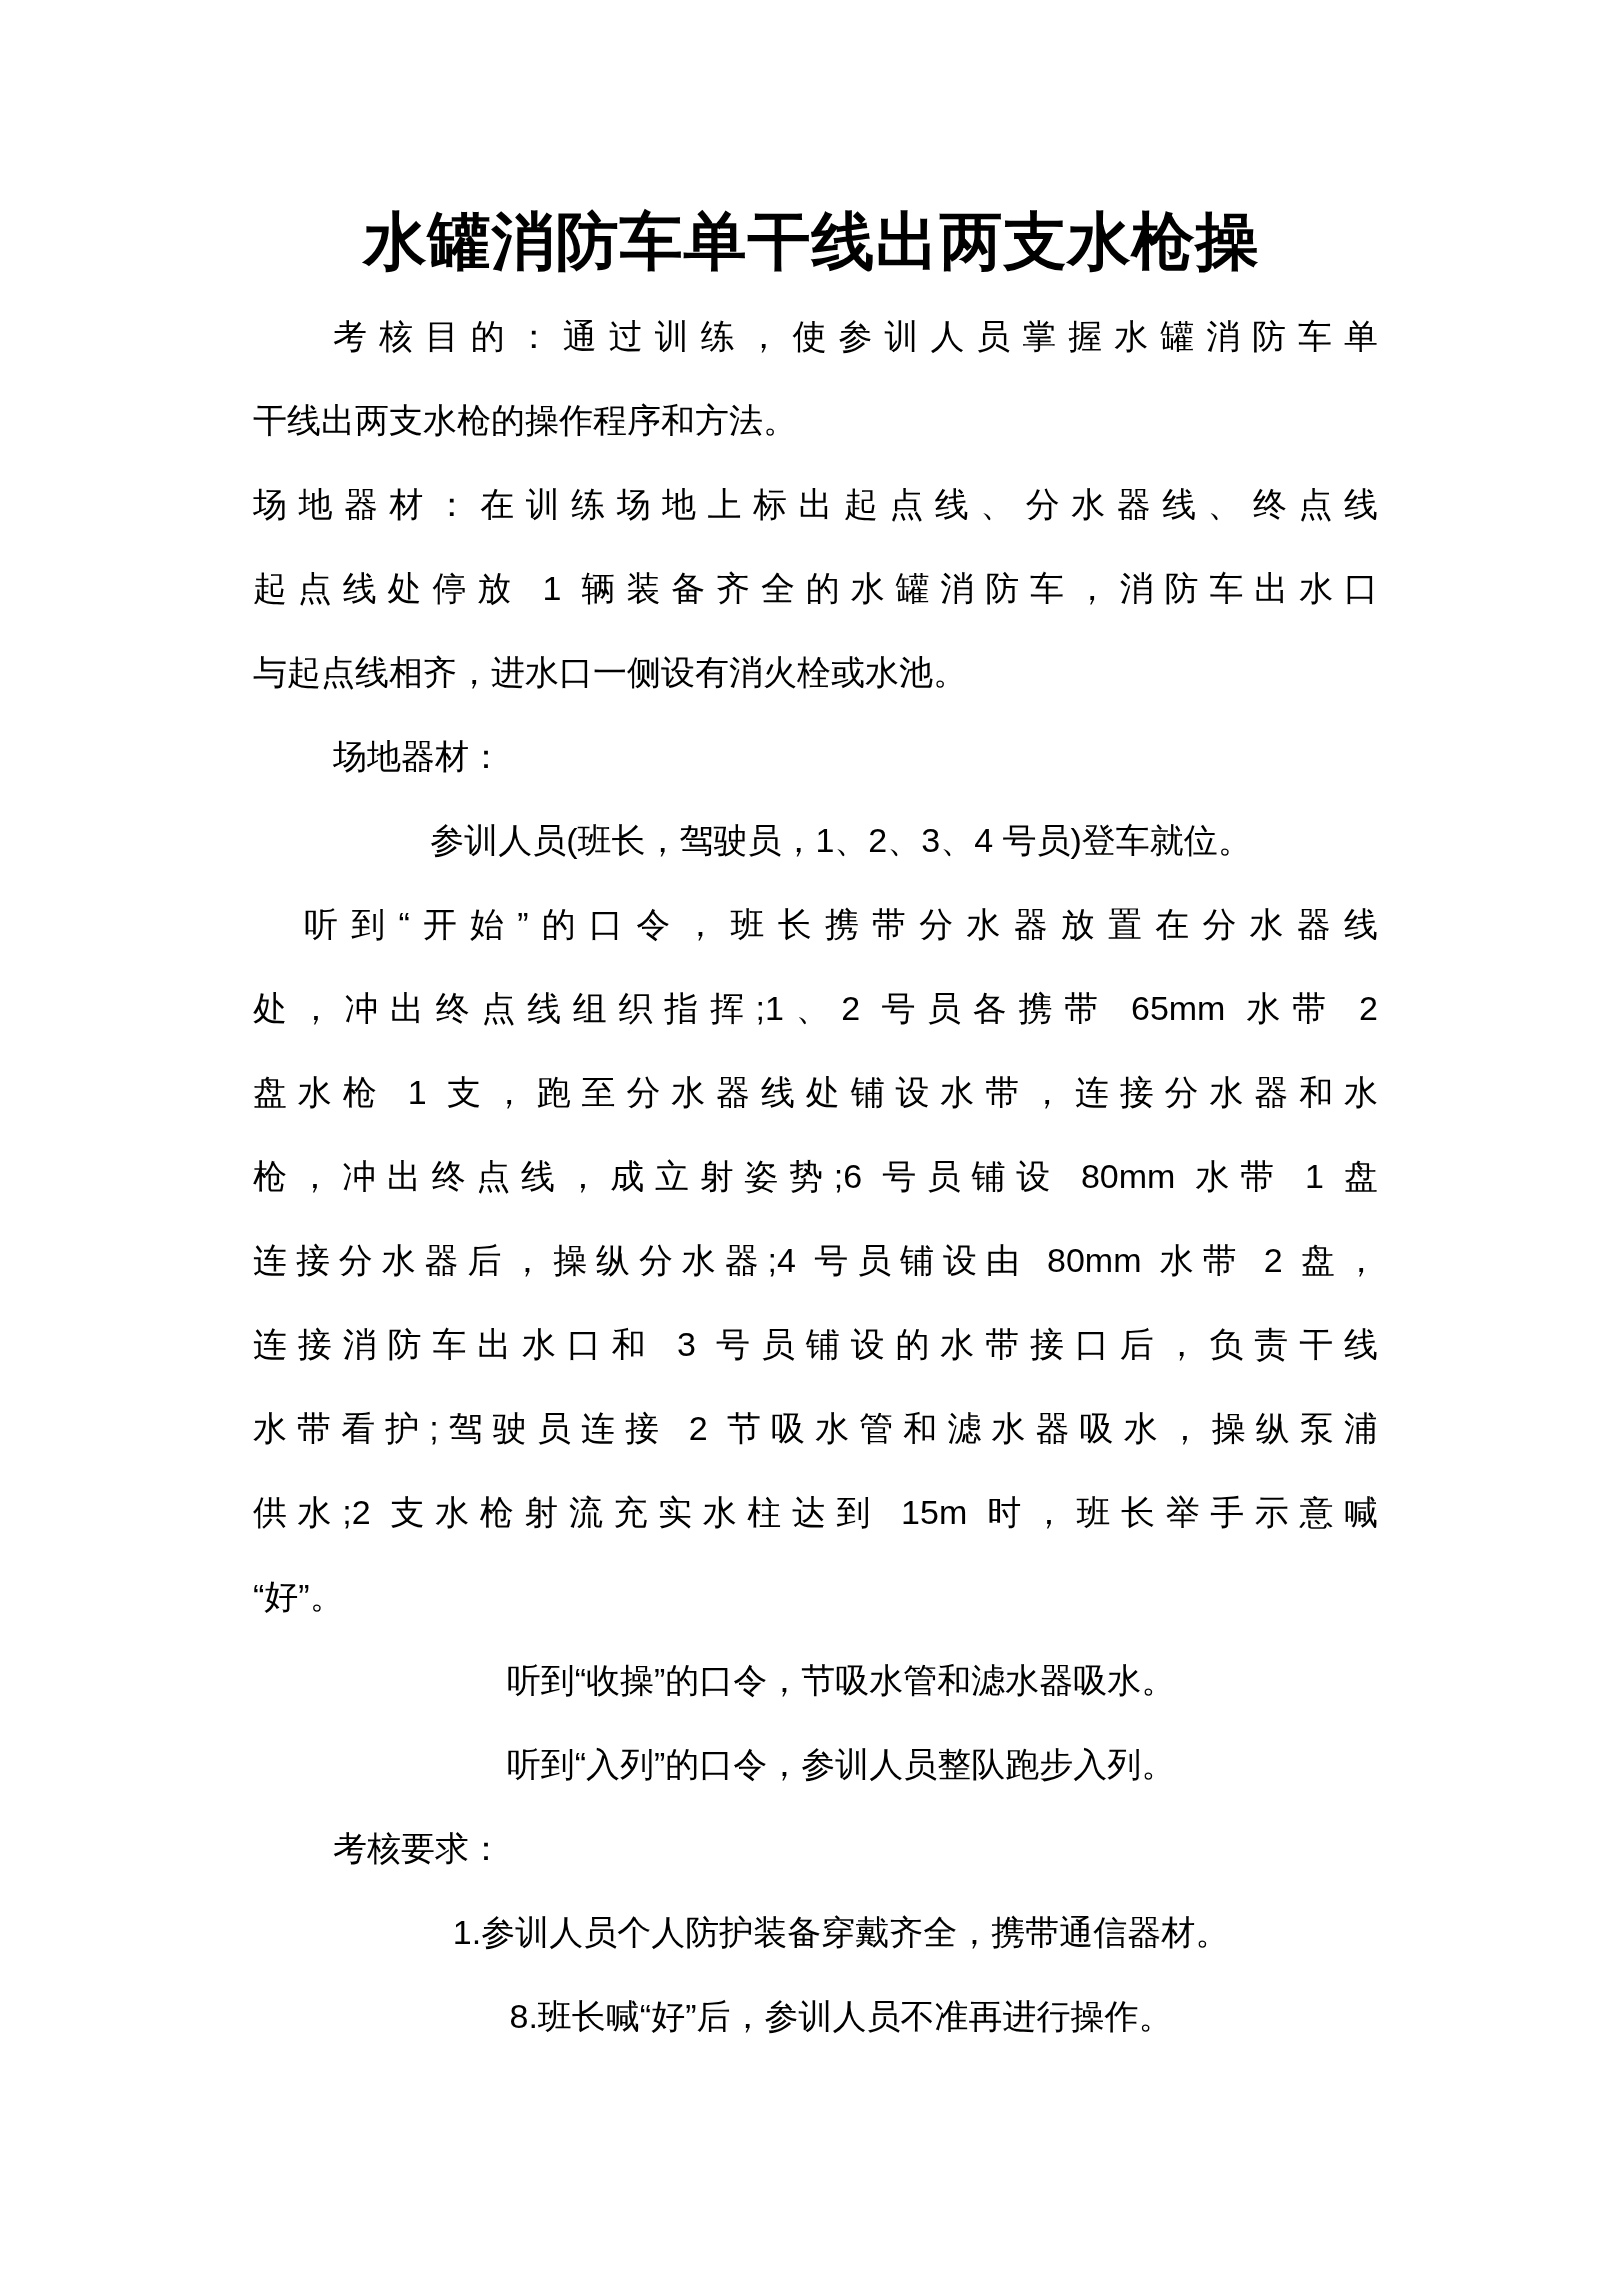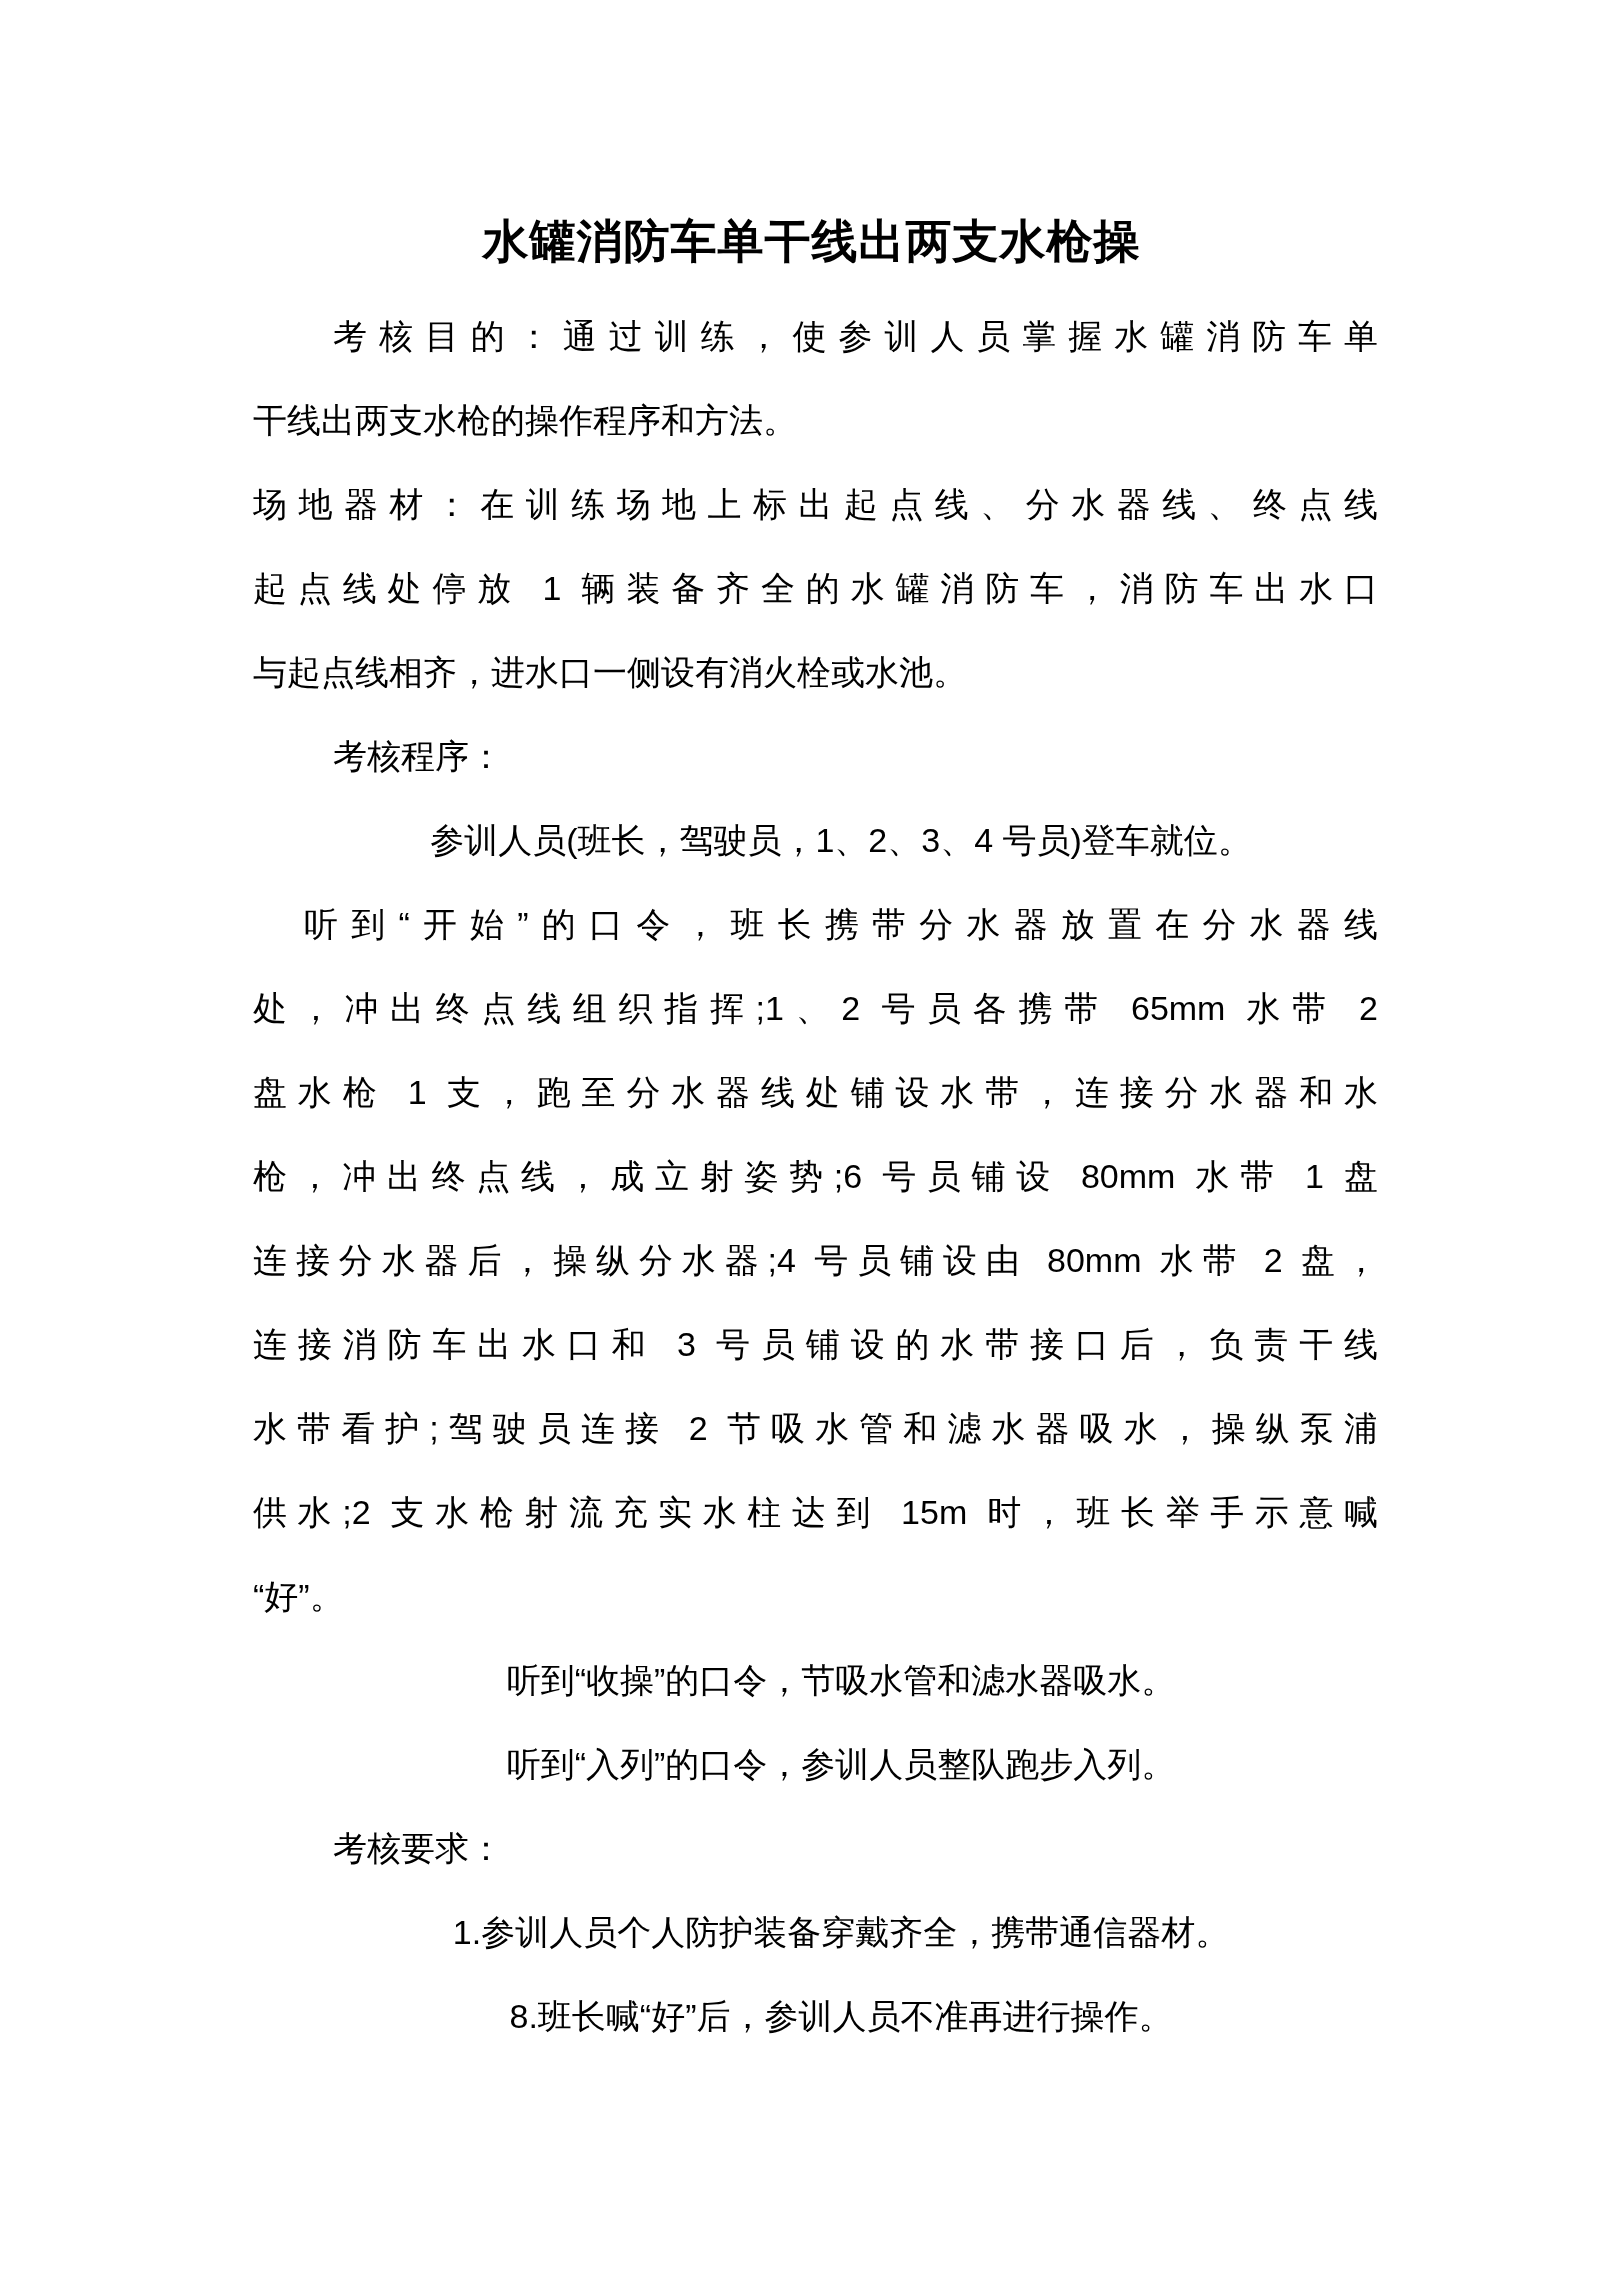--- a/index.html
+++ b/index.html
@@ -9,21 +9,21 @@
     height: 2293px;
     margin: 0 auto;
     background: #ffffff;
     color: #000000;
     font-family: "Liberation Sans", "DejaVu Sans", sans-serif;
     overflow: hidden;
     box-sizing: border-box;
     padding: 196px 243px 0 245px;
   }
   .doc-title {
-    font-size: 46px;
+    font-size: 63px;
     line-height: 90px;
     font-weight: 700;
     text-align: center;
     white-space: nowrap;
     letter-spacing: 1px;
   }
   .doc-body {
     margin-top: 7.8px;
     font-size: 34px;
     font-weight: 400;
@@ -49,21 +49,21 @@
 
 <div class="page">
   <div class="doc-title">水罐消防车单干线出两支水枪操</div>
 
   <div class="doc-body">
     <div class="line i2 jf">考核目的：通过训练，使参训人员掌握水罐消防车单</div>
     <div class="line i0">干线出两支水枪的操作程序和方法。</div>
     <div class="line i0 jf">场地器材：在训练场地上标出起点线、分水器线、终点线</div>
     <div class="line i0 jf">起点线处停放 1 辆装备齐全的水罐消防车，消防车出水口</div>
     <div class="line i0">与起点线相齐，进水口一侧设有消火栓或水池。</div>
-    <div class="line i2">考核程序：</div>
+    <div class="line i2">场地器材：</div>
     <div class="line i1">参训人员(班长，驾驶员，1、2、3、4 号员)登车就位。</div>
     <div class="line i1 jf">听到“开始”的口令，班长携带分水器放置在分水器线</div>
     <div class="line i0 jf">处，冲出终点线组织指挥;1、2 号员各携带 65mm 水带 2</div>
     <div class="line i0 jf">盘水枪 1 支，跑至分水器线处铺设水带，连接分水器和水</div>
     <div class="line i0 jf">枪，冲出终点线，成立射姿势;6 号员铺设 80mm 水带 1 盘</div>
     <div class="line i0 jf">连接分水器后，操纵分水器;4 号员铺设由 80mm 水带 2 盘，</div>
     <div class="line i0 jf">连接消防车出水口和 3 号员铺设的水带接口后，负责干线</div>
     <div class="line i0 jf">水带看护;驾驶员连接 2 节吸水管和滤水器吸水，操纵泵浦</div>
     <div class="line i0 jf">供水;2 支水枪射流充实水柱达到 15m 时，班长举手示意喊</div>
     <div class="line i0">“好”。</div>

